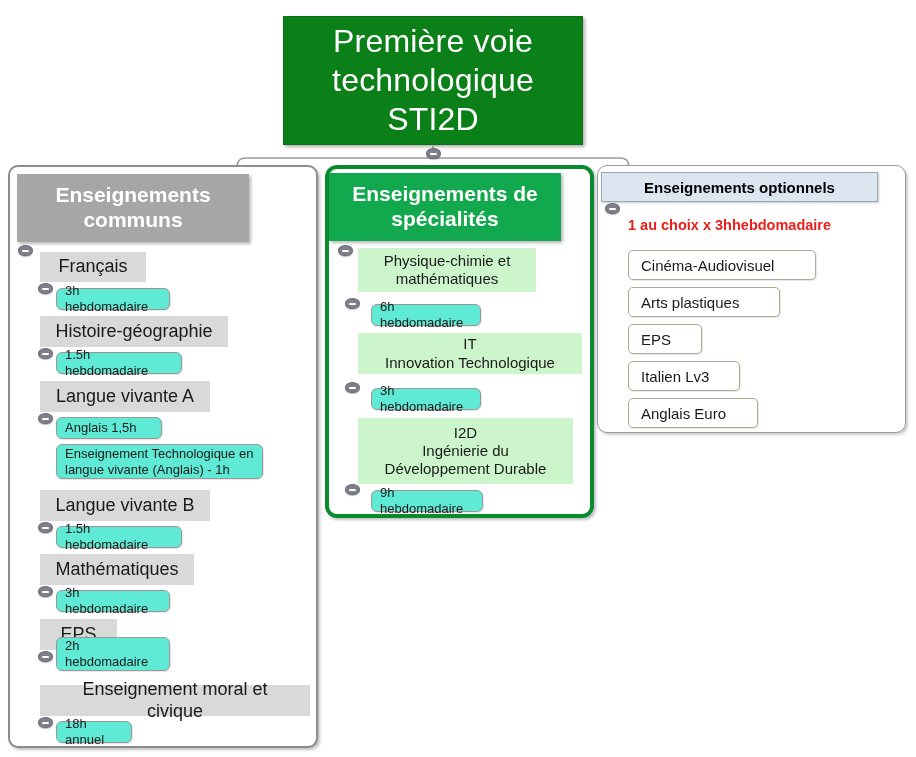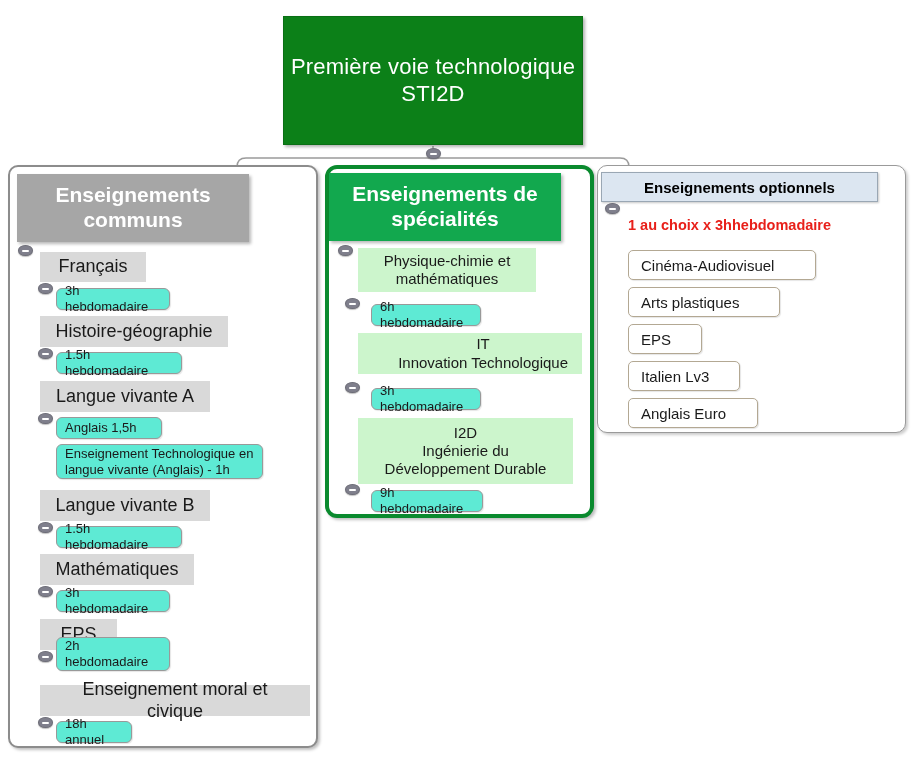--- a/index.html
+++ b/index.html
@@ -41,21 +41,21 @@
     width: 300px;
     height: 129px;
     background: #0c8018;
     border: 1px solid #0a6f15;
     box-sizing: border-box;
     display: flex;
     align-items: center;
     justify-content: center;
     text-align: center;
     color: #ffffff;
-    font-size: 22px;
+    font-size: 32px;
     line-height: 1.22;
     letter-spacing: .2px;
     box-shadow: 2px 2px 3px rgba(0,0,0,.30);
   }
 
   
   .branch-box {
     position: absolute;
     box-sizing: border-box;
     background: #ffffff;
@@ -346,21 +346,21 @@
 
   <div class="node chip-green" style="left:358px; top:248px; width:178px; height:44px;">
     <span>Physique-chimie et
 mathématiques</span>
   </div>
   <div class="handle" style="left:345px; top:298px;"></div>
   <div class="node leaf" style="left:371px; top:304px; width:110px; height:22px;">
     <span>6h hebdomadaire</span>
   </div>
 
-  <div class="node chip-green" style="left:358px; top:333px; width:224px; height:41px;justify-content:flex-end;">
+  <div class="node chip-green" style="left:358px; top:333px; width:224px; height:41px;">
     <span>IT
 Innovation Technologique</span>
   </div>
   <div class="handle" style="left:345px; top:382px;"></div>
   <div class="node leaf" style="left:371px; top:388px; width:110px; height:22px;">
     <span>3h hebdomadaire</span>
   </div>
 
   <div class="node chip-green" style="left:358px; top:418px; width:215px; height:66px;">
     <span>I2D

